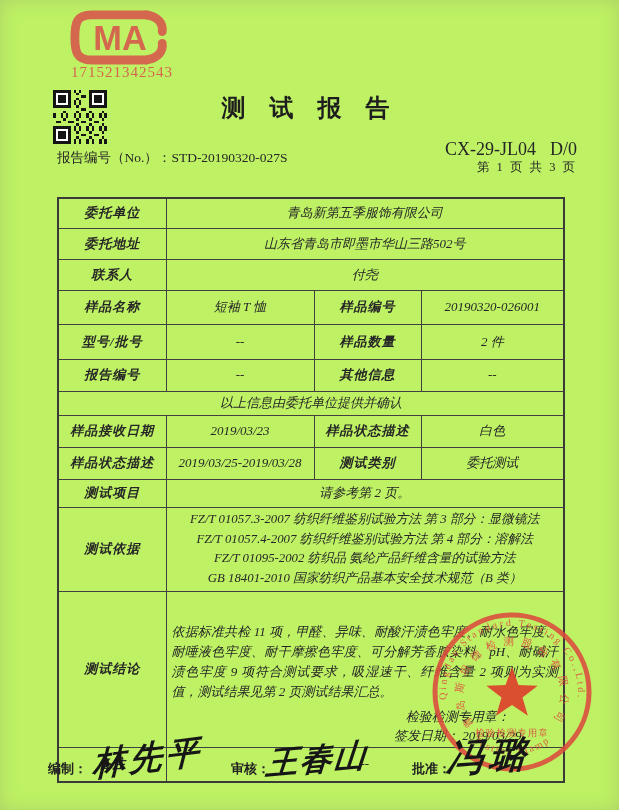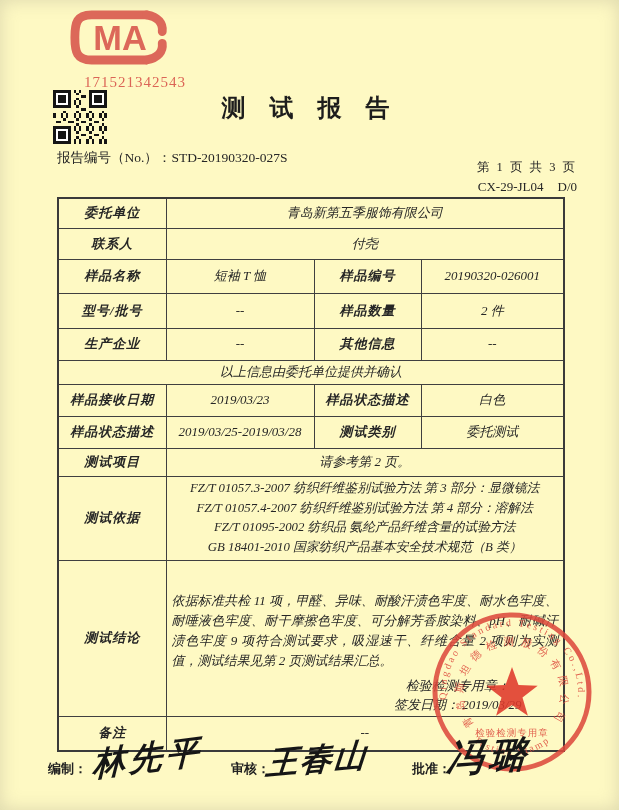--- a/index.html
+++ b/index.html
@@ -1,36 +1,36 @@
 <!DOCTYPE html>
 <html><head>
 <meta charset="utf-8">
 <style>
   html,body{margin:0;padding:0;background:#d8d6d3;}
   .page{
     position:relative;width:619px;height:810px;margin:0 auto;
-    background:#fef9c3;overflow:hidden;
+    background:#bef264;overflow:hidden;
     font-family:"Liberation Serif","DejaVu Serif",serif;color:#262626;
     box-shadow:inset 0 0 18px rgba(120,115,108,.25);
   }
   .abs{position:absolute;}
 
   
   .cma{left:68px;top:6px;width:108px;height:62px;opacity:.88;}
-  .cma-number{left:58px;top:74px;width:128px;text-align:right;color:#d8554b;
+  .cma-number{left:58px;top:64px;width:128px;text-align:center;color:#d8554b;
     font-size:15px;letter-spacing:1px;opacity:.9;}
 
   
   .qr{left:53px;top:90px;width:54px;height:54px;}
   .qr svg{width:100%;height:100%;}
 
   
   .title{left:160px;top:92px;width:300px;text-align:center;font-size:24px;
     font-weight:bold;letter-spacing:9px;color:#1d1d1d;}
-  .doc-code{right:42px;top:139px;font-size:13px;text-align:right;margin-top:40px;}
+  .doc-code{right:42px;top:139px;font-size:18px;text-align:right;}
   .doc-code .rev{margin-left:14px;}
   .page-info{right:42px;top:159px;font-size:12.5px;letter-spacing:2px;text-align:center;}
   .report-no{left:57px;top:149px;font-size:13.5px;}
 
   
   table.info{position:absolute;left:57px;top:197px;width:506px;
     border-collapse:collapse;table-layout:fixed;font-size:13px;
     border:2px solid #3a3a3a;font-style:italic;}
   table.info td{border:1px solid #404040;text-align:center;vertical-align:middle;
     padding:2px 5px;}
@@ -183,37 +183,41 @@
         <col style="width:148px">
         <col style="width:107px">
         <col style="width:143px">
       </colgroup>
     <tbody>
         <tr style="height:30px">
       <td class="lbl">委托单位</td>
       <td colspan="3">青岛新第五季服饰有限公司</td>
     </tr>
     <tr style="height:31px">
+      <td class="lbl">委托地址</td>
+      <td colspan="3">山东省青岛市即墨市华山三路502号</td>
+    </tr>
+    <tr style="height:31px">
       <td class="lbl">联系人</td>
       <td colspan="3">付尧</td>
     </tr>
     <tr style="height:34px">
       <td class="lbl">样品名称</td>
       <td>短袖 T 恤</td>
       <td class="lbl">样品编号</td>
       <td>20190320-026001</td>
     </tr>
     <tr style="height:35px">
       <td class="lbl">型号/批号</td>
       <td>--</td>
       <td class="lbl">样品数量</td>
       <td>2 件</td>
     </tr>
     <tr style="height:32px">
-      <td class="lbl">生产企业</td>
+      <td class="lbl">报告编号</td>
       <td>--</td>
       <td class="lbl">其他信息</td>
       <td>--</td>
     </tr>
     <tr style="height:24px">
       <td colspan="4">以上信息由委托单位提供并确认</td>
     </tr>
     <tr style="height:32px">
       <td class="lbl">样品接收日期</td>
       <td>2019/03/23</td>

